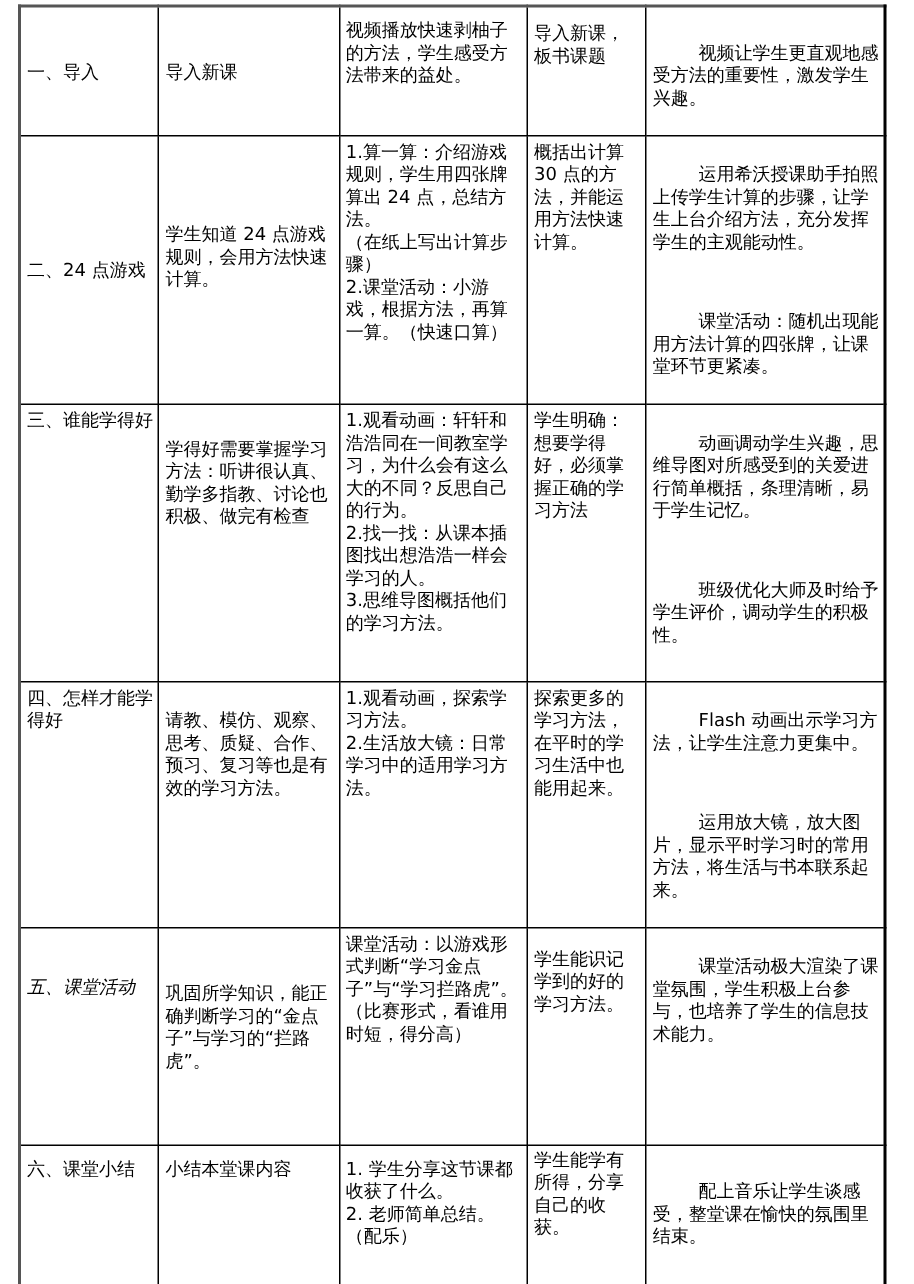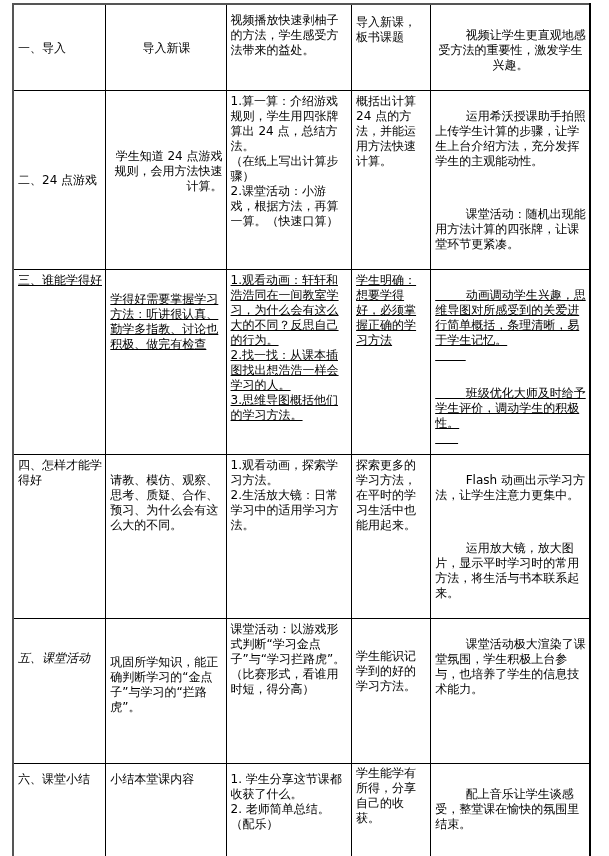--- a/index.html
+++ b/index.html
@@ -38,21 +38,21 @@
       overflow: hidden;
     }
     .lesson-table tr { border-top: 1px solid #888; }
     .col-stage { width: 88px; }
     .col-goal { width: 114px; }
     .col-activity { width: 119px; }
     .col-student { width: 75px; }
     .col-design { width: 151px; }
 
     .vmid { vertical-align: middle !important; margin-top: 42px; }
-    .center { text-align: center; }
+    .center { }
     .stage-text { font-size: 12px; }
     .sp { display:block; height: 8px; }
     .loose { line-height: 23px; }
   </style>
 </head>
 <body>
 
 <table class="lesson-table">
   <colgroup>
     <col class="col-stage">
@@ -61,72 +61,72 @@
     <col class="col-student">
     <col class="col-design">
   </colgroup>
   <tbody>
 
     <tr style="height:85px;">
       <td class="vmid stage-text">一、导入</td>
       <td class="vmid center">导入新课</td>
       <td style="padding-top:8px;">视频播放快速剥柚子的方法，学生感受方法带来的益处。</td>
       <td style="padding-top:10px;">导入新课，板书课题</td>
-      <td style="padding-top:8px;text-align:center;">
+      <td style="padding-top:8px;">
         <span>视频让学生更直观地感受方法的重要性，激发学生兴趣。</span>
       </td>
     </tr>
 
     <tr style="height:170px;">
       <td class="vmid stage-text">二、24 点游戏</td>
-      <td class="vmid loose" style="padding-bottom:20px;text-align:right;">学生知道 24 点游戏规则，会用方法快速计算。</td>
+      <td class="vmid loose" style="padding-bottom:20px;">学生知道 24 点游戏规则，会用方法快速计算。</td>
       <td>1.算一算：介绍游戏规则，学生用四张牌算出 24 点，总结方法。
 （在纸上写出计算步骤）
 2.课堂活动：小游戏，根据方法，再算一算。（快速口算）</td>
-      <td>概括出计算 24 点的方法，并能运用方法快速计算。</td>
+      <td>概括出计算 30 点的方法，并能运用方法快速计算。</td>
       <td>
         <span>运用希沃授课助手拍照上传学生计算的步骤，让学生上台介绍方法，充分发挥学生的主观能动性。</span>
         <span class="sp"></span>
         <span>课堂活动：随机出现能用方法计算的四张牌，让课堂环节更紧凑。</span>
       </td>
     </tr>
 
-    <tr style="height:185px;text-decoration:underline;">
+    <tr style="height:185px;">
       <td>三、谁能学得好</td>
       <td style="padding-top:22px;">学得好需要掌握学习方法：听讲很认真、勤学多指教、讨论也积极、做完有检查</td>
       <td>1.观看动画：轩轩和浩浩同在一间教室学习，为什么会有这么大的不同？反思自己的行为。
 2.找一找：从课本插图找出想浩浩一样会学习的人。
 3.思维导图概括他们的学习方法。</td>
       <td>学生明确：想要学得好，必须掌握正确的学习方法</td>
       <td>
         <span>动画调动学生兴趣，思维导图对所感受到的关爱进行简单概括，条理清晰，易于学生记忆。</span>
         <span class="sp"></span>
         <span>班级优化大师及时给予学生评价，调动学生的积极性。</span>
       </td>
     </tr>
 
     <tr style="height:129px;">
       <td>四、怎样才能学得好</td>
-      <td style="padding-top:18px;">请教、模仿、观察、思考、质疑、合作、预习、为什么会有这么大的不同。</td>
+      <td style="padding-top:18px;">请教、模仿、观察、思考、质疑、合作、预习、复习等也是有效的学习方法。</td>
       <td>1.观看动画，探索学习方法。
 2.生活放大镜：日常学习中的适用学习方法。</td>
       <td>探索更多的学习方法，在平时的学习生活中也能用起来。</td>
       <td>
         <span>Flash 动画出示学习方法，让学生注意力更集中。</span>
         <span class="sp"></span>
         <span>运用放大镜，放大图片，显示平时学习时的常用方法，将生活与书本联系起来。</span>
       </td>
     </tr>
 
     <tr style="height:145px;">
       <td style="padding-top:32px;font-style:italic;">五、课堂活动</td>
       <td style="padding-top:36px;">巩固所学知识，能正确判断学习的“金点子”与学习的“拦路虎”。</td>
       <td>课堂活动：以游戏形式判断“学习金点子”与“学习拦路虎”。
 （比赛形式，看谁用时短，得分高）</td>
-      <td style="padding-top:30px;">学生能识记学到的好的学习方法。</td>
+      <td style="padding-top:13px;">学生能识记学到的好的学习方法。</td>
       <td>
         <span>课堂活动极大渲染了课堂氛围，学生积极上台参与，也培养了学生的信息技术能力。</span>
       </td>
     </tr>
 
     <tr style="height:121px;">
       <td style="padding-top:8px;">六、课堂小结</td>
       <td style="padding-top:8px;">小结本堂课内容</td>
       <td style="padding-top:8px;">1. 学生分享这节课都收获了什么。
 2. 老师简单总结。

